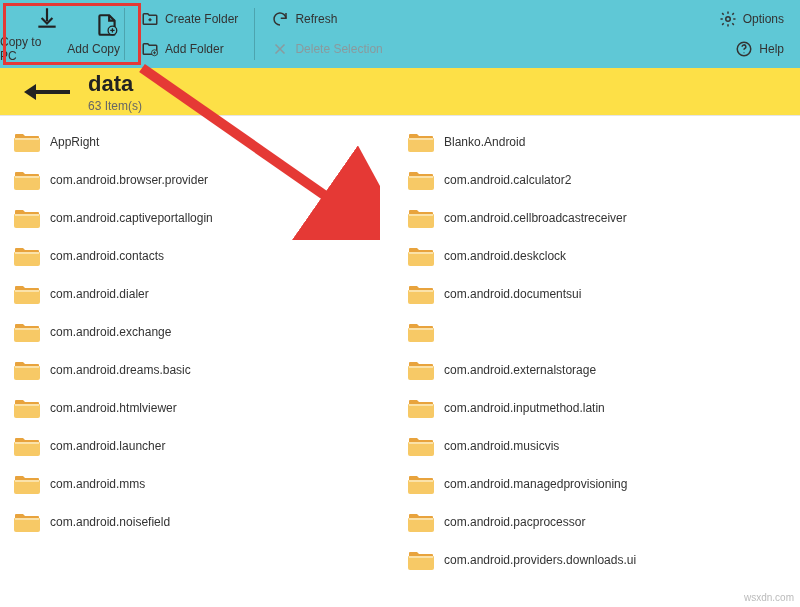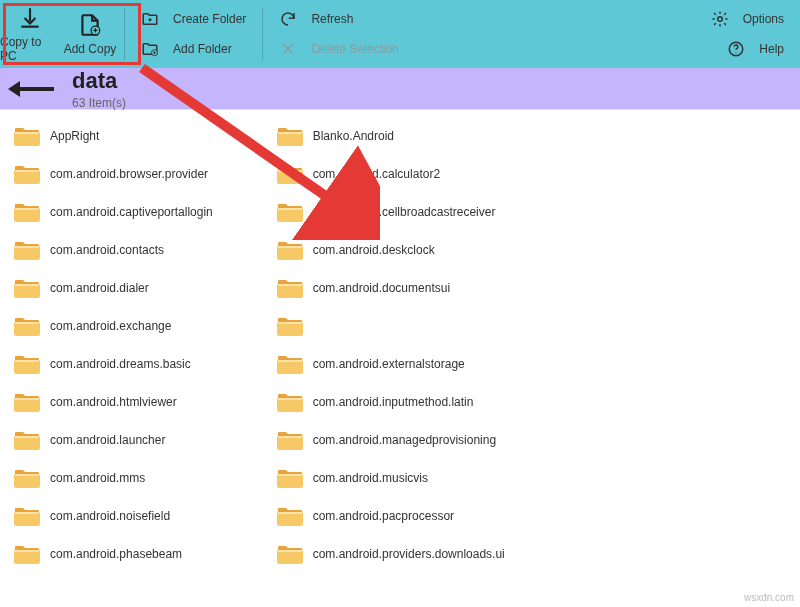--- a/index.html
+++ b/index.html
@@ -6,44 +6,44 @@
 html, body { width: 800px; height: 607px; overflow: hidden; background: #fff; }
 
 .viewport { position: relative; width: 800px; height: 607px; }
 
 .toolbar {
   height: 68px; background: #5fc8d6;
   display: flex; align-items: stretch;
   font-size: 12px; color: #333;
 }
 .tb-col { display: flex; flex-direction: column; justify-content: center; gap: 6px; padding: 0 6px; }
-.tb-item { display: flex; align-items: center; gap: 14px; height: 24px; padding: 0 6px; cursor: pointer; white-space: nowrap; }
+.tb-item { display: flex; align-items: center; gap: 6px; height: 24px; padding: 0 6px; cursor: pointer; white-space: nowrap; }
 .tb-item.disabled { color: #8a9a9e; cursor: default; text-align: right; }
-.tb-big { display: flex; flex-direction: column; align-items: center; justify-content: center; width: 60px; gap: 4px; cursor: pointer; }
+.tb-big { display: flex; flex-direction: column; align-items: flex-end; justify-content: center; width: 60px; gap: 4px; cursor: pointer; }
 .tb-big .lbl { font-size: 12px; }
 .tb-divider { width: 1px; background: rgba(0,0,0,0.18); margin: 8px 4px; }
 
 .ic { display: inline-block; width: 18px; height: 18px; }
 .ic-big { width: 26px; height: 26px; }
 
 .header {
-  height: 42px; background: #c4b5fd; border-bottom: 1px solid #e5e5e5;
-  display: flex; align-items: center; gap: 18px; padding: 0 8px 0 8px;
+  height: 48px; background: #fde047; border-bottom: 1px solid #e5e5e5;
+  display: flex; align-items: center; gap: 18px; padding: 0 8px 0 24px;
 }
 .back-arrow { width: 46px; height: 24px; cursor: pointer; }
 .header-text .title { font-size: 22px; font-weight: 600; color: #222; }
 .header-text .count { font-size: 12px; color: #666; margin-top: 2px; }
 
 .content {
   position: relative; height: calc(607px - 68px - 54px);
   overflow: hidden; border-top: 1px solid #fff;
 }
 .grid {
   height: 100%; overflow-y: auto;
-  display: grid; grid-template-columns: 1fr 1fr 1fr;
+  display: grid; grid-template-columns: 1fr 1fr;
   column-gap: 0;
   padding: 8px 4px 8px 8px;
 }
 .col { display: flex; flex-direction: column; gap: 4px; }
 .item {
   display: flex; align-items: center; gap: 10px;
   height: 34px; padding: 0 6px; cursor: pointer;
   font-size: 12px; color: #333; white-space: nowrap; overflow: hidden; text-overflow: ellipsis;
 }
 .folder-ic { width: 26px; height: 22px; flex-shrink: 0; }
@@ -248,28 +248,20 @@
 
   <div class="item">
     <svg class="folder-ic" viewBox="0 0 26 22">
       <path d="M1 4 a1 1 0 0 1 1-1 h7 l2 2 h13 a1 1 0 0 1 1 1 v2 H1 z" fill="#e8a33d"></path>
       <path d="M1 7 h24 a1 1 0 0 1 1 1 v11 a2 2 0 0 1-2 2 H2 a2 2 0 0 1-2-2 V8 a1 1 0 0 1 1-1 z" fill="#f7c966"></path>
       <path d="M1 7 h24 v2 H1 z" fill="#fbe2a9"></path>
     </svg>
     <span class="nm">com.android.noisefield</span>
   </div>
 
-  <div class="item">
-    <svg class="folder-ic" viewBox="0 0 26 22">
-      <path d="M1 4 a1 1 0 0 1 1-1 h7 l2 2 h13 a1 1 0 0 1 1 1 v2 H1 z" fill="#e8a33d"></path>
-      <path d="M1 7 h24 a1 1 0 0 1 1 1 v11 a2 2 0 0 1-2 2 H2 a2 2 0 0 1-2-2 V8 a1 1 0 0 1 1-1 z" fill="#f7c966"></path>
-      <path d="M1 7 h24 v2 H1 z" fill="#fbe2a9"></path>
-    </svg>
-    <span class="nm">com.android.phasebeam</span>
-  </div>
 </div>
       <div class="col" id="col2">
   <div class="item">
     <svg class="folder-ic" viewBox="0 0 26 22">
       <path d="M1 4 a1 1 0 0 1 1-1 h7 l2 2 h13 a1 1 0 0 1 1 1 v2 H1 z" fill="#e8a33d"></path>
       <path d="M1 7 h24 a1 1 0 0 1 1 1 v11 a2 2 0 0 1-2 2 H2 a2 2 0 0 1-2-2 V8 a1 1 0 0 1 1-1 z" fill="#f7c966"></path>
       <path d="M1 7 h24 v2 H1 z" fill="#fbe2a9"></path>
     </svg>
     <span class="nm">Blanko.Android</span>
   </div>
@@ -335,30 +327,30 @@
     </svg>
     <span class="nm">com.android.inputmethod.latin</span>
   </div>
 
   <div class="item">
     <svg class="folder-ic" viewBox="0 0 26 22">
       <path d="M1 4 a1 1 0 0 1 1-1 h7 l2 2 h13 a1 1 0 0 1 1 1 v2 H1 z" fill="#e8a33d"></path>
       <path d="M1 7 h24 a1 1 0 0 1 1 1 v11 a2 2 0 0 1-2 2 H2 a2 2 0 0 1-2-2 V8 a1 1 0 0 1 1-1 z" fill="#f7c966"></path>
       <path d="M1 7 h24 v2 H1 z" fill="#fbe2a9"></path>
     </svg>
+    <span class="nm">com.android.musicvis</span>
+  </div>
+
+  <div class="item">
+    <svg class="folder-ic" viewBox="0 0 26 22">
+      <path d="M1 4 a1 1 0 0 1 1-1 h7 l2 2 h13 a1 1 0 0 1 1 1 v2 H1 z" fill="#e8a33d"></path>
+      <path d="M1 7 h24 a1 1 0 0 1 1 1 v11 a2 2 0 0 1-2 2 H2 a2 2 0 0 1-2-2 V8 a1 1 0 0 1 1-1 z" fill="#f7c966"></path>
+      <path d="M1 7 h24 v2 H1 z" fill="#fbe2a9"></path>
+    </svg>
     <span class="nm">com.android.managedprovisioning</span>
-  </div>
-
-  <div class="item">
-    <svg class="folder-ic" viewBox="0 0 26 22">
-      <path d="M1 4 a1 1 0 0 1 1-1 h7 l2 2 h13 a1 1 0 0 1 1 1 v2 H1 z" fill="#e8a33d"></path>
-      <path d="M1 7 h24 a1 1 0 0 1 1 1 v11 a2 2 0 0 1-2 2 H2 a2 2 0 0 1-2-2 V8 a1 1 0 0 1 1-1 z" fill="#f7c966"></path>
-      <path d="M1 7 h24 v2 H1 z" fill="#fbe2a9"></path>
-    </svg>
-    <span class="nm">com.android.musicvis</span>
   </div>
 
   <div class="item">
     <svg class="folder-ic" viewBox="0 0 26 22">
       <path d="M1 4 a1 1 0 0 1 1-1 h7 l2 2 h13 a1 1 0 0 1 1 1 v2 H1 z" fill="#e8a33d"></path>
       <path d="M1 7 h24 a1 1 0 0 1 1 1 v11 a2 2 0 0 1-2 2 H2 a2 2 0 0 1-2-2 V8 a1 1 0 0 1 1-1 z" fill="#f7c966"></path>
       <path d="M1 7 h24 v2 H1 z" fill="#fbe2a9"></path>
     </svg>
     <span class="nm">com.android.pacprocessor</span>
   </div>

